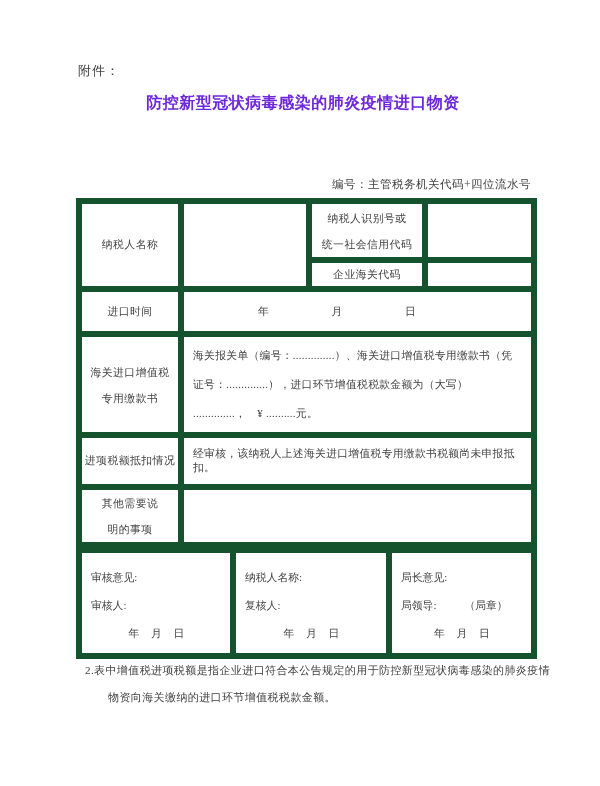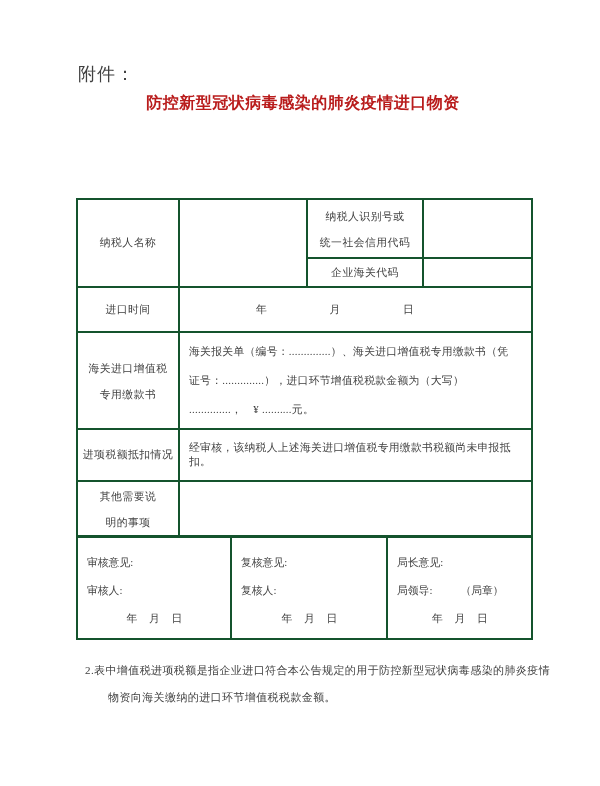--- a/index.html
+++ b/index.html
@@ -8,36 +8,36 @@
     background:#ffffff;
     font-family:"Liberation Serif","DejaVu Serif",serif;
     color:#414141;
     position:relative;
     overflow:hidden;
   }
   .page { position:absolute; inset:0; background:#fff; }
 
   .attachment {
     position:absolute; left:78px; top:62px;
-    font-size:18px; letter-spacing:1px;font-family:Liberation Serif, serif;
+    font-size:13px; letter-spacing:1px;font-family:Liberation Serif, serif;
   }
   .title {
     position:absolute; left:73px; top:88px; width:460px;
-    text-align:center; font-weight:bold; color:#b91c1c;
+    text-align:center; font-weight:bold; color:#6d28d9;
     font-size:16px; line-height:29px; letter-spacing:0.5px;
   }
   .doc-number {
     position:absolute; left:76px; top:177px; width:455px;
     text-align:right; font-size:11.5px; letter-spacing:0.5px;
   }
 
   .form-tables { position:absolute; left:76px; top:198px; width:455px; }
   table { border-collapse:collapse; table-layout:fixed; width:455px; }
   td {
-    border:2px solid #14532d;
+    border:6px solid #14532d;
     font-size:10.8px; color:#414141;
     padding:0; vertical-align:middle;
     overflow:hidden;
   }
   .lbl { text-align:center; letter-spacing:0.5px; }
   .lbl .two-line { line-height:26px; }
   .r1 { height:59px; }
   .r2 { height:29px; }
   .r3 { height:45px;margin-top:19px; }
   .r4 { height:91px; }
@@ -68,20 +68,21 @@
 <body>
 
 <div class="page">
 
   <div class="attachment">附件：</div>
 
   <div class="title">
     <div>防控新型冠状病毒感染的肺炎疫情进口物资</div>
   </div>
 
+  <div class="doc-number">编号：主管税务机关代码+四位流水号</div>
 
   <div class="form-tables">
     <table class="main-table">
       <colgroup>
         <col style="width:102px">
           <col style="width:128px">
           <col style="width:116px">
           <col style="width:109px">
       </colgroup>
       <tbody>
@@ -139,21 +140,21 @@
           <div class="ap">
             <div class="op">审核意见:</div>
             <div class="pe">
               <span>审核人:</span><span class="seal"></span>
             </div>
             <div class="dt">年 月 日</div>
           </div>
         </td>
         <td>
           <div class="ap">
-            <div class="op">复核意见:</div>
+            <div class="op">纳税人名称:</div>
             <div class="pe">
               <span>复核人:</span><span class="seal"></span>
             </div>
             <div class="dt">年 月 日</div>
           </div>
         </td>
         <td>
           <div class="ap">
             <div class="op">局长意见:</div>
             <div class="pe">

